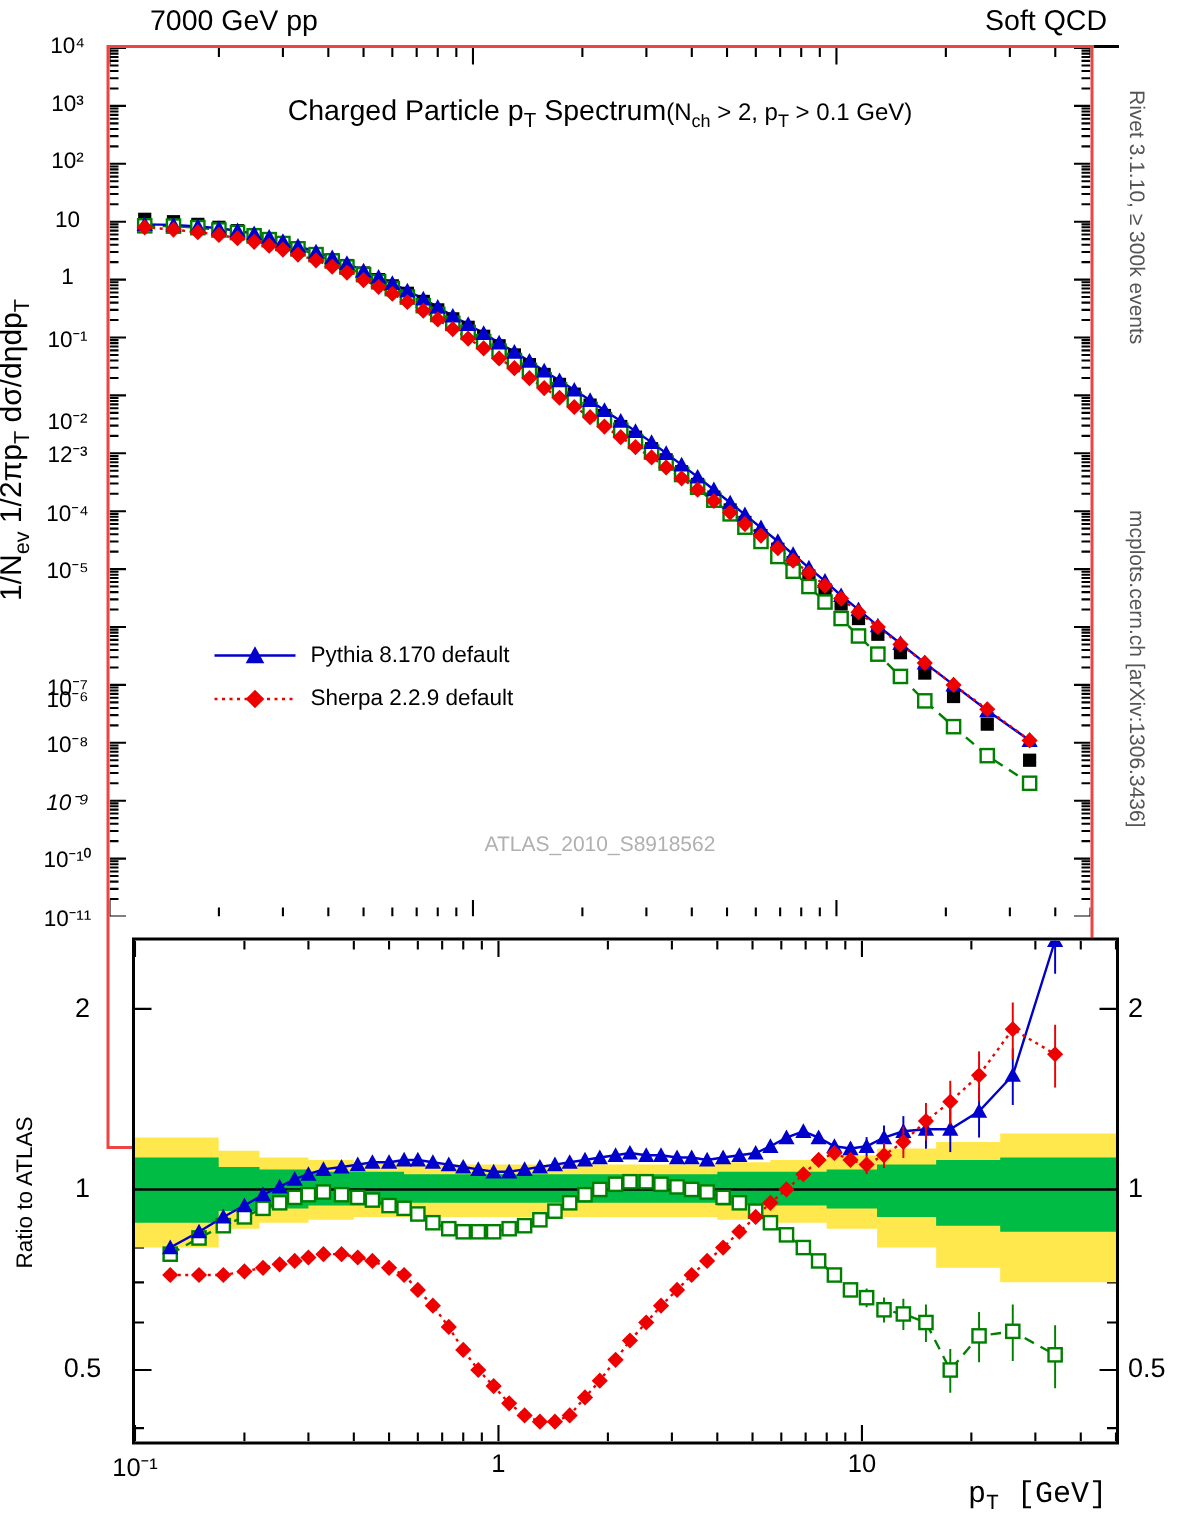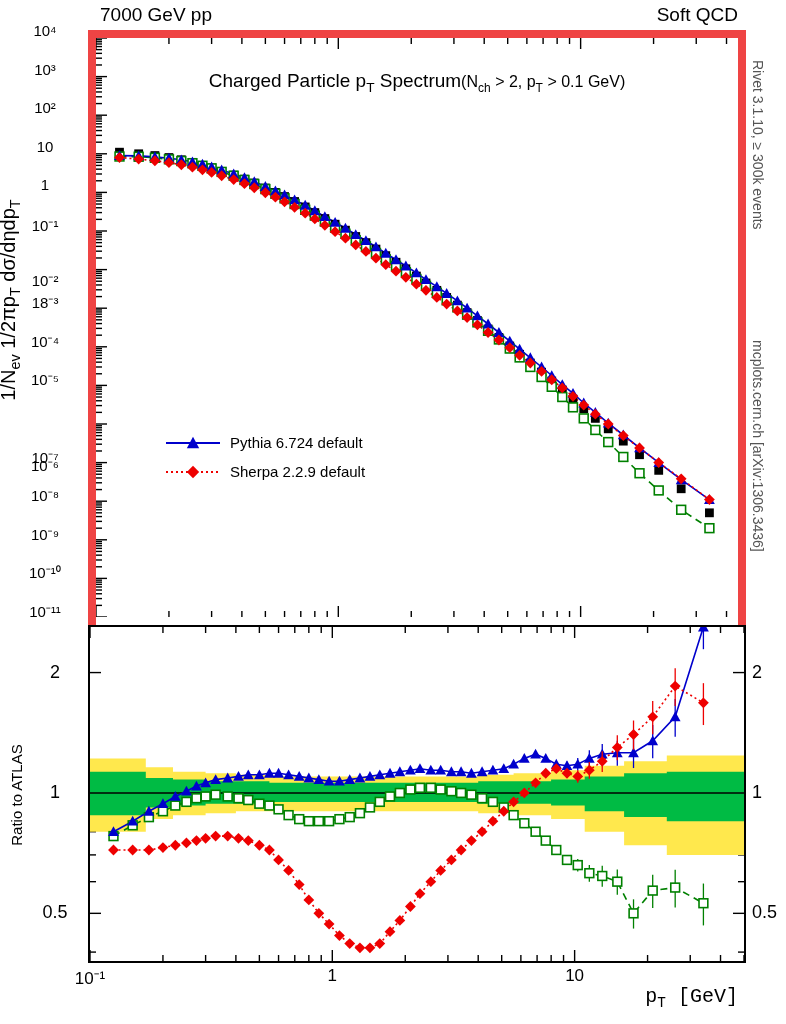--- a/index.html
+++ b/index.html
@@ -47,25 +47,25 @@
     transform-origin: 0 0;
     transform: rotate(90deg);
     white-space: nowrap;
     font-size: 14px;
     color: #555555;
   }
 
   
   #mainframe {
     position: absolute;
-    left: 88px;
+    left: 71px;
     top: 30px;
     width: 658px;
     height: 736px;
-    border: 8px solid #ef4444;
+    border: 2px solid #ef4444;
     box-sizing: border-box;
     background: #fff;
     overflow: hidden;
   }
   #ratioframe {
     position: absolute;
     left: 88px;
     top: 625px;
     width: 658px;
     height: 338px;
@@ -173,27 +173,27 @@
   </div>
 
   <div id="main-yticks">
       <div class="tick" style="left: 10px; width: 70px; top: 22px;">10⁴</div>
       <div class="tick" style="left: 10px; width: 70px; top: 60.6px;">10³</div>
       <div class="tick" style="left: 10px; width: 70px; top: 99.2px;">10²</div>
       <div class="tick" style="left: 10px; width: 70px; top: 137.8px;">10</div>
       <div class="tick" style="left: 10px; width: 70px; top: 176.4px;">1</div>
       <div class="tick" style="left: 10px; width: 70px; top: 215px;">10⁻¹</div>
       <div class="tick" style="left: 10px; width: 70px; top: 253.6px; margin-top: 16px;">10⁻²</div>
-      <div class="tick" style="left: 10px; width: 70px; top: 292.2px;">18⁻³</div>
+      <div class="tick" style="left: 10px; width: 70px; top: 292.2px;">12⁻³</div>
       <div class="tick" style="left: 10px; width: 70px; top: 330.8px;">10⁻⁴</div>
       <div class="tick" style="left: 10px; width: 70px; top: 369.4px;">10⁻⁵</div>
       <div class="tick" style="left: 10px; width: 70px; top: 408px; margin-top: 47px;">10⁻⁶</div>
       <div class="tick" style="left: 10px; width: 70px; top: 446.6px;">10⁻⁷</div>
       <div class="tick" style="left: 10px; width: 70px; top: 485.2px;">10⁻⁸</div>
-      <div class="tick" style="left: 10px; width: 70px; top: 523.8px;">10⁻⁹</div>
+      <div class="tick" style="left: 10px; width: 70px; top: 523.8px; font-style: italic;">10⁻⁹</div>
       <div class="tick" style="left: 10px; width: 70px; top: 562.4px;">10⁻¹⁰</div>
       <div class="tick" style="left: 10px; width: 70px; top: 601px;">10⁻¹¹</div>
     </div>
 
   <div id="mainframe">
     <div class="plot-title">
       <span>Charged Particle p</span><sub>T</sub><span> Spectrum</span><span style="font-size:16px">(N</span><sub style="font-size:12px">ch</sub><span style="font-size:16px"> &gt; 2, p</span><sub style="font-size:12px">T</sub><span style="font-size:16px"> &gt; 0.1 GeV)</span>
     </div>
     <svg id="main-svg" width="654" height="579">
         <line x1="0" y1="579" x2="0" y2="568" stroke="#000" stroke-width="1.4"></line>
@@ -715,30 +715,31 @@
         <polygon points="476.9922771598151,352.9622709356968 482.3922771598151,358.36227093569676 476.9922771598151,363.76227093569673 471.5922771598151,358.36227093569676" fill="#ee0000"></polygon>
         <polygon points="487.73996852218914,361.63343861799706 493.1399685221891,367.03343861799704 487.73996852218914,372.433438617997 482.33996852218917,367.03343861799704" fill="#ee0000"></polygon>
         <polygon points="499.33729734903545,370.7464813030124 504.73729734903543,376.14648130301237 499.33729734903545,381.54648130301234 493.9372973490355,376.14648130301237" fill="#ee0000"></polygon>
         <polygon points="512.2394654952043,380.6 517.6394654952043,386 512.2394654952043,391.4 506.8394654952043,386" fill="#ee0000"></polygon>
         <polygon points="527.2988144129198,392.21975783262974 532.6988144129198,397.6197578326297 527.2988144129198,403.0197578326297 521.8988144129198,397.6197578326297" fill="#ee0000"></polygon>
         <polygon points="543.5210030063763,404.523846069932 548.9210030063763,409.923846069932 543.5210030063763,415.32384606993196 538.1210030063763,409.923846069932" fill="#ee0000"></polygon>
         <polygon points="562.7077797515615,419.20000000000005 568.1077797515615,424.6 562.7077797515615,430 557.3077797515615,424.6" fill="#ee0000"></polygon>
         <polygon points="585.183446661337,435.42035317059117 590.583446661337,440.82035317059115 585.183446661337,446.2203531705911 579.783446661337,440.82035317059115" fill="#ee0000"></polygon>
         <polygon points="613.4144540642758,456.20224235289254 618.8144540642758,461.6022423528925 613.4144540642758,467.0022423528925 608.0144540642758,461.6022423528925" fill="#ee0000"></polygon>
       </svg>
+    <div class="watermark">ATLAS_2010_S8918562</div>
 
     <div id="legend">
         <div class="leg-row">
           <div class="leg-mark">
             <svg width="58" height="20">
               <line x1="2" y1="10" x2="56" y2="10" stroke="#0000cc" stroke-width="1.8"></line>
               <polygon points="29,3.8 35.2,15.2 22.8,15.2" fill="#0000cc"></polygon>
             </svg>
           </div>
-          <span class="leg-label">Pythia 6.724 default</span>
+          <span class="leg-label">Pythia 8.170 default</span>
         </div>
         <div class="leg-row">
           <div class="leg-mark">
             <svg width="58" height="20">
               <line x1="2" y1="10" x2="56" y2="10" stroke="#ee0000" stroke-width="1.8" stroke-dasharray="2,3"></line>
               <polygon points="29,3.8 35.2,10 29,16.2 22.8,10" fill="#ee0000"></polygon>
             </svg>
           </div>
           <span class="leg-label">Sherpa 2.2.9 default</span>
         </div>

